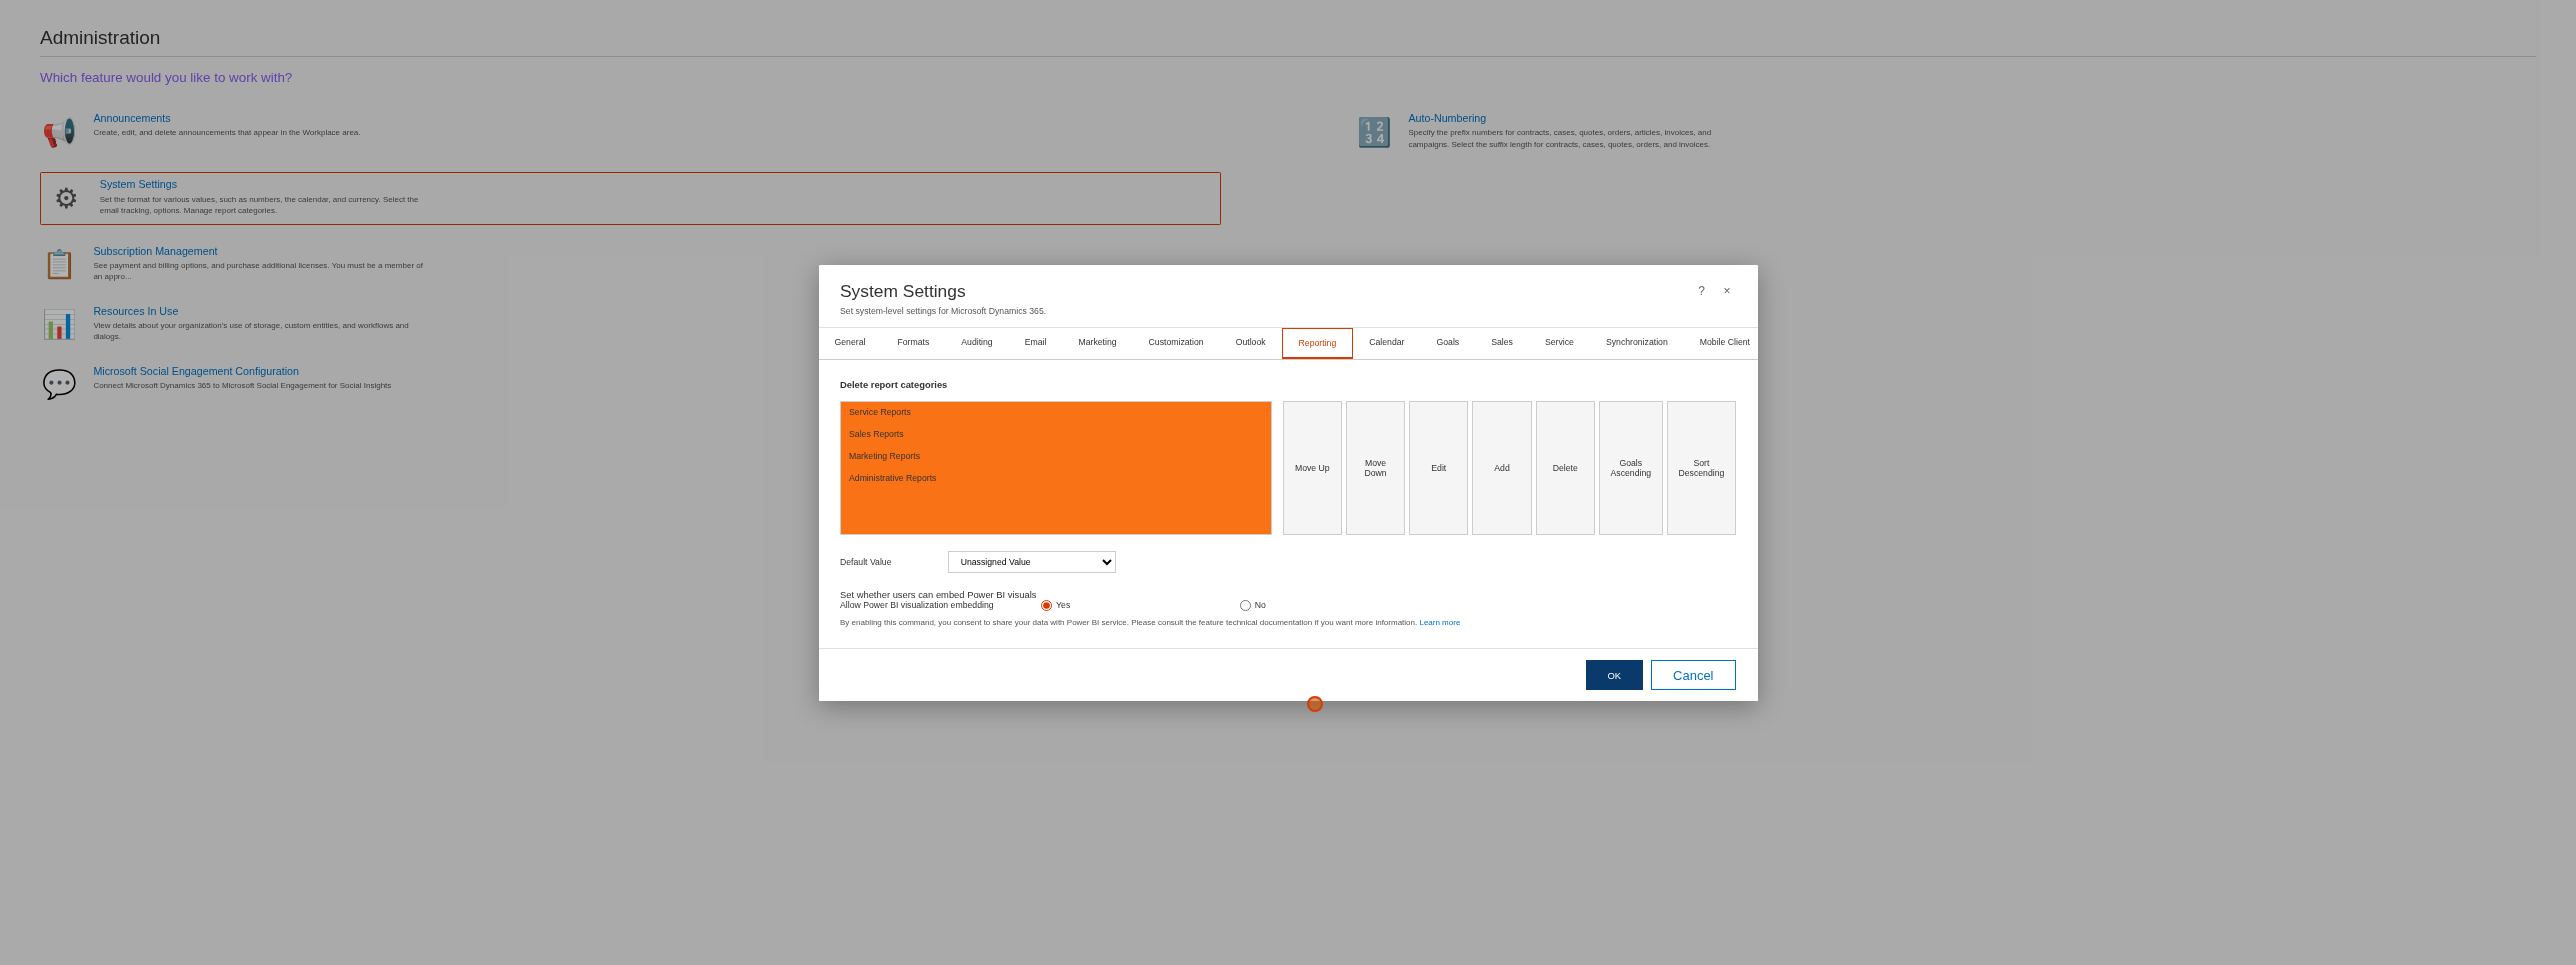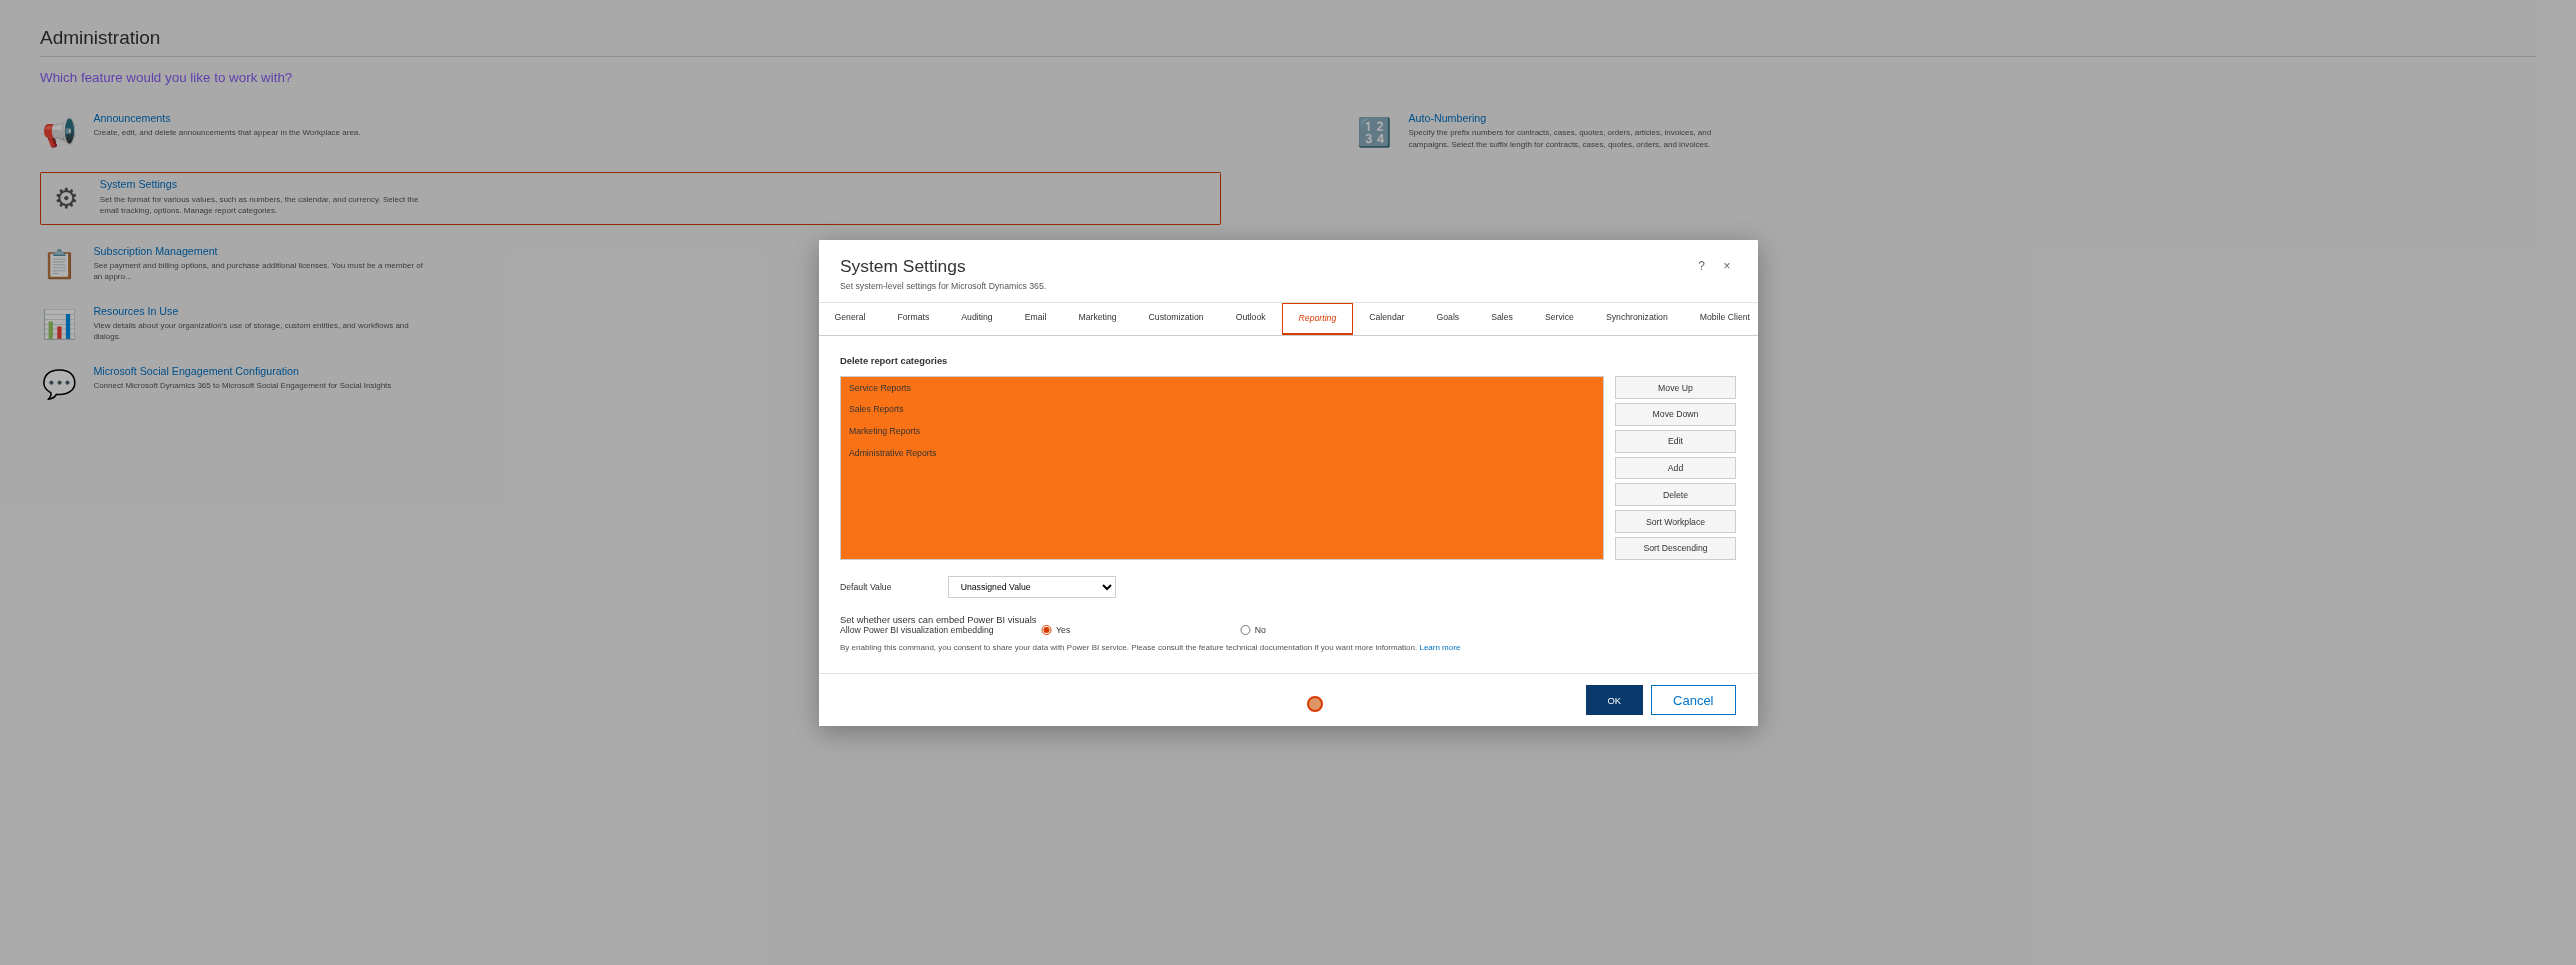--- a/index.html
+++ b/index.html
@@ -155,21 +155,20 @@
       cursor: pointer;
       border-bottom: 2px solid transparent;
       white-space: nowrap;
       user-select: none;
     }
 
     .tab-item.active {
       border-bottom: 2px solid #d83b01;
       color: #d83b01;
       font-weight: 500;
-      font-style: italic;
     }
 
     .tab-item.highlighted-tab {
       border: 1.3px solid #d83b01;
       border-bottom: 2px solid #d83b01;
     }
 
     
     .modal-body {
       padding: 19px 21.5px;
@@ -200,21 +199,21 @@
     .category-list-item {
       padding: 5.4px 8px;
       font-size: 8.7px;
       color: #333;
       cursor: pointer;
       border-bottom: 0.7px solid transparent;
     }
 
     .category-actions {
       display: flex;
-      flex-direction: column;
+      flex-direction: row;
       gap: 4px;
       min-width: 121px;
     }
 
     .action-btn {
       width: 100%;
       padding: 5.4px 10.7px;
       background-color: #f5f5f5;
       border: 0.7px solid #ccc;
       color: #333;
@@ -463,21 +462,21 @@
           <div class="category-list-item">Marketing Reports</div>
           <div class="category-list-item">Administrative Reports</div>
         </div>
 
         <div class="category-actions">
           <button class="action-btn">Move Up</button>
           <button class="action-btn">Move Down</button>
           <button class="action-btn">Edit</button>
           <button class="action-btn">Add</button>
           <button class="action-btn">Delete</button>
-          <button class="action-btn">Sort Workplace</button>
+          <button class="action-btn">Goals Ascending</button>
           <button class="action-btn">Sort Descending</button>
         </div>
       </div>
 
       <div class="default-value-row">
         <label>Default Value</label>
         <select>
           <option>Unassigned Value</option>
         </select>
       </div>

